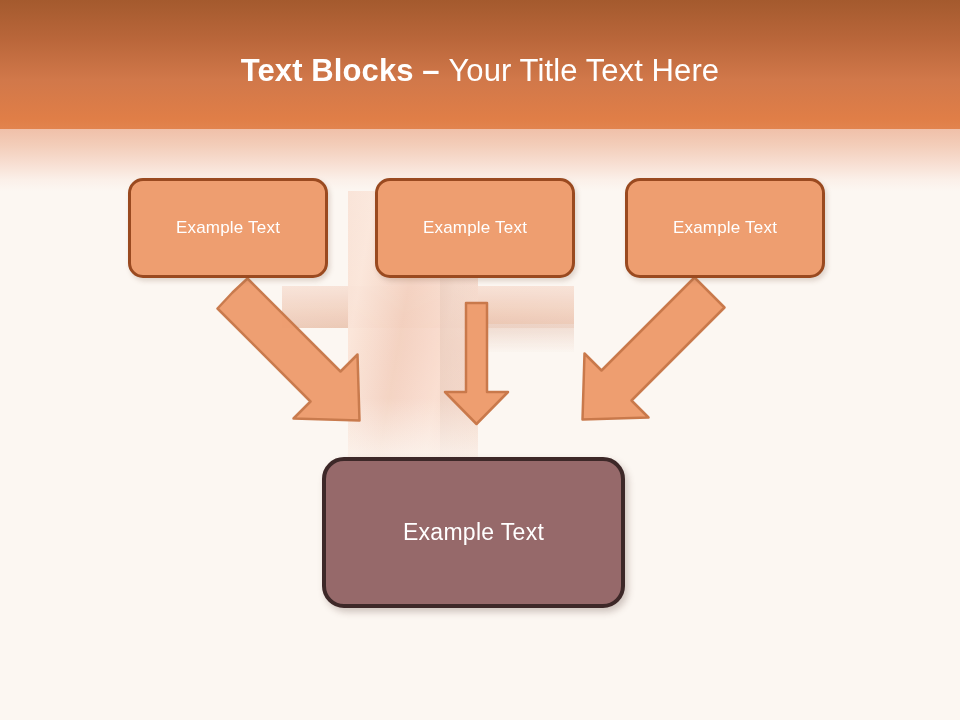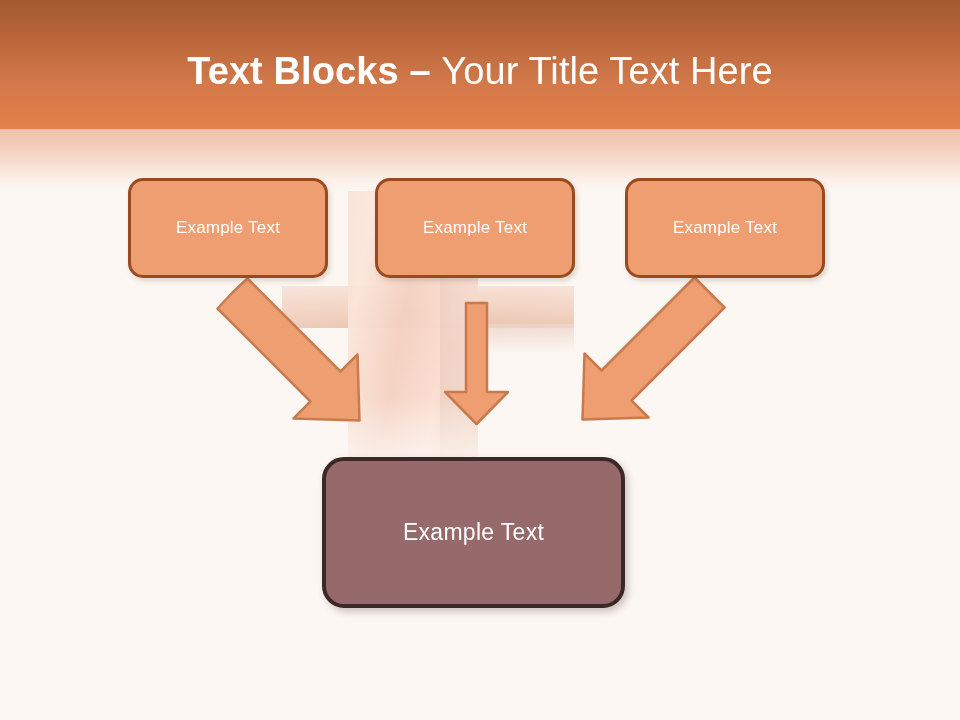--- a/index.html
+++ b/index.html
@@ -81,21 +81,21 @@
     width: 960px; height: 62px;
     background: linear-gradient(180deg, #f0c0a9 0%, #f3cdb9 26%, #f8e0d4 58%, #fbf0e9 82%, #fcf7f2 100%);
   }
 
   .slide-title {
     position: absolute;
     left: 0; top: 52px;
     width: 960px;
     text-align: center;
     color: #ffffff;
-    font-size: 38px;
+    font-size: 31px;
     font-weight: 400;
     letter-spacing: .1px;
     white-space: nowrap;
     line-height: 38px;
   }
   .slide-title .ttl-bold { font-weight: 700; }
 
   
   .topbox {
     position: absolute;

